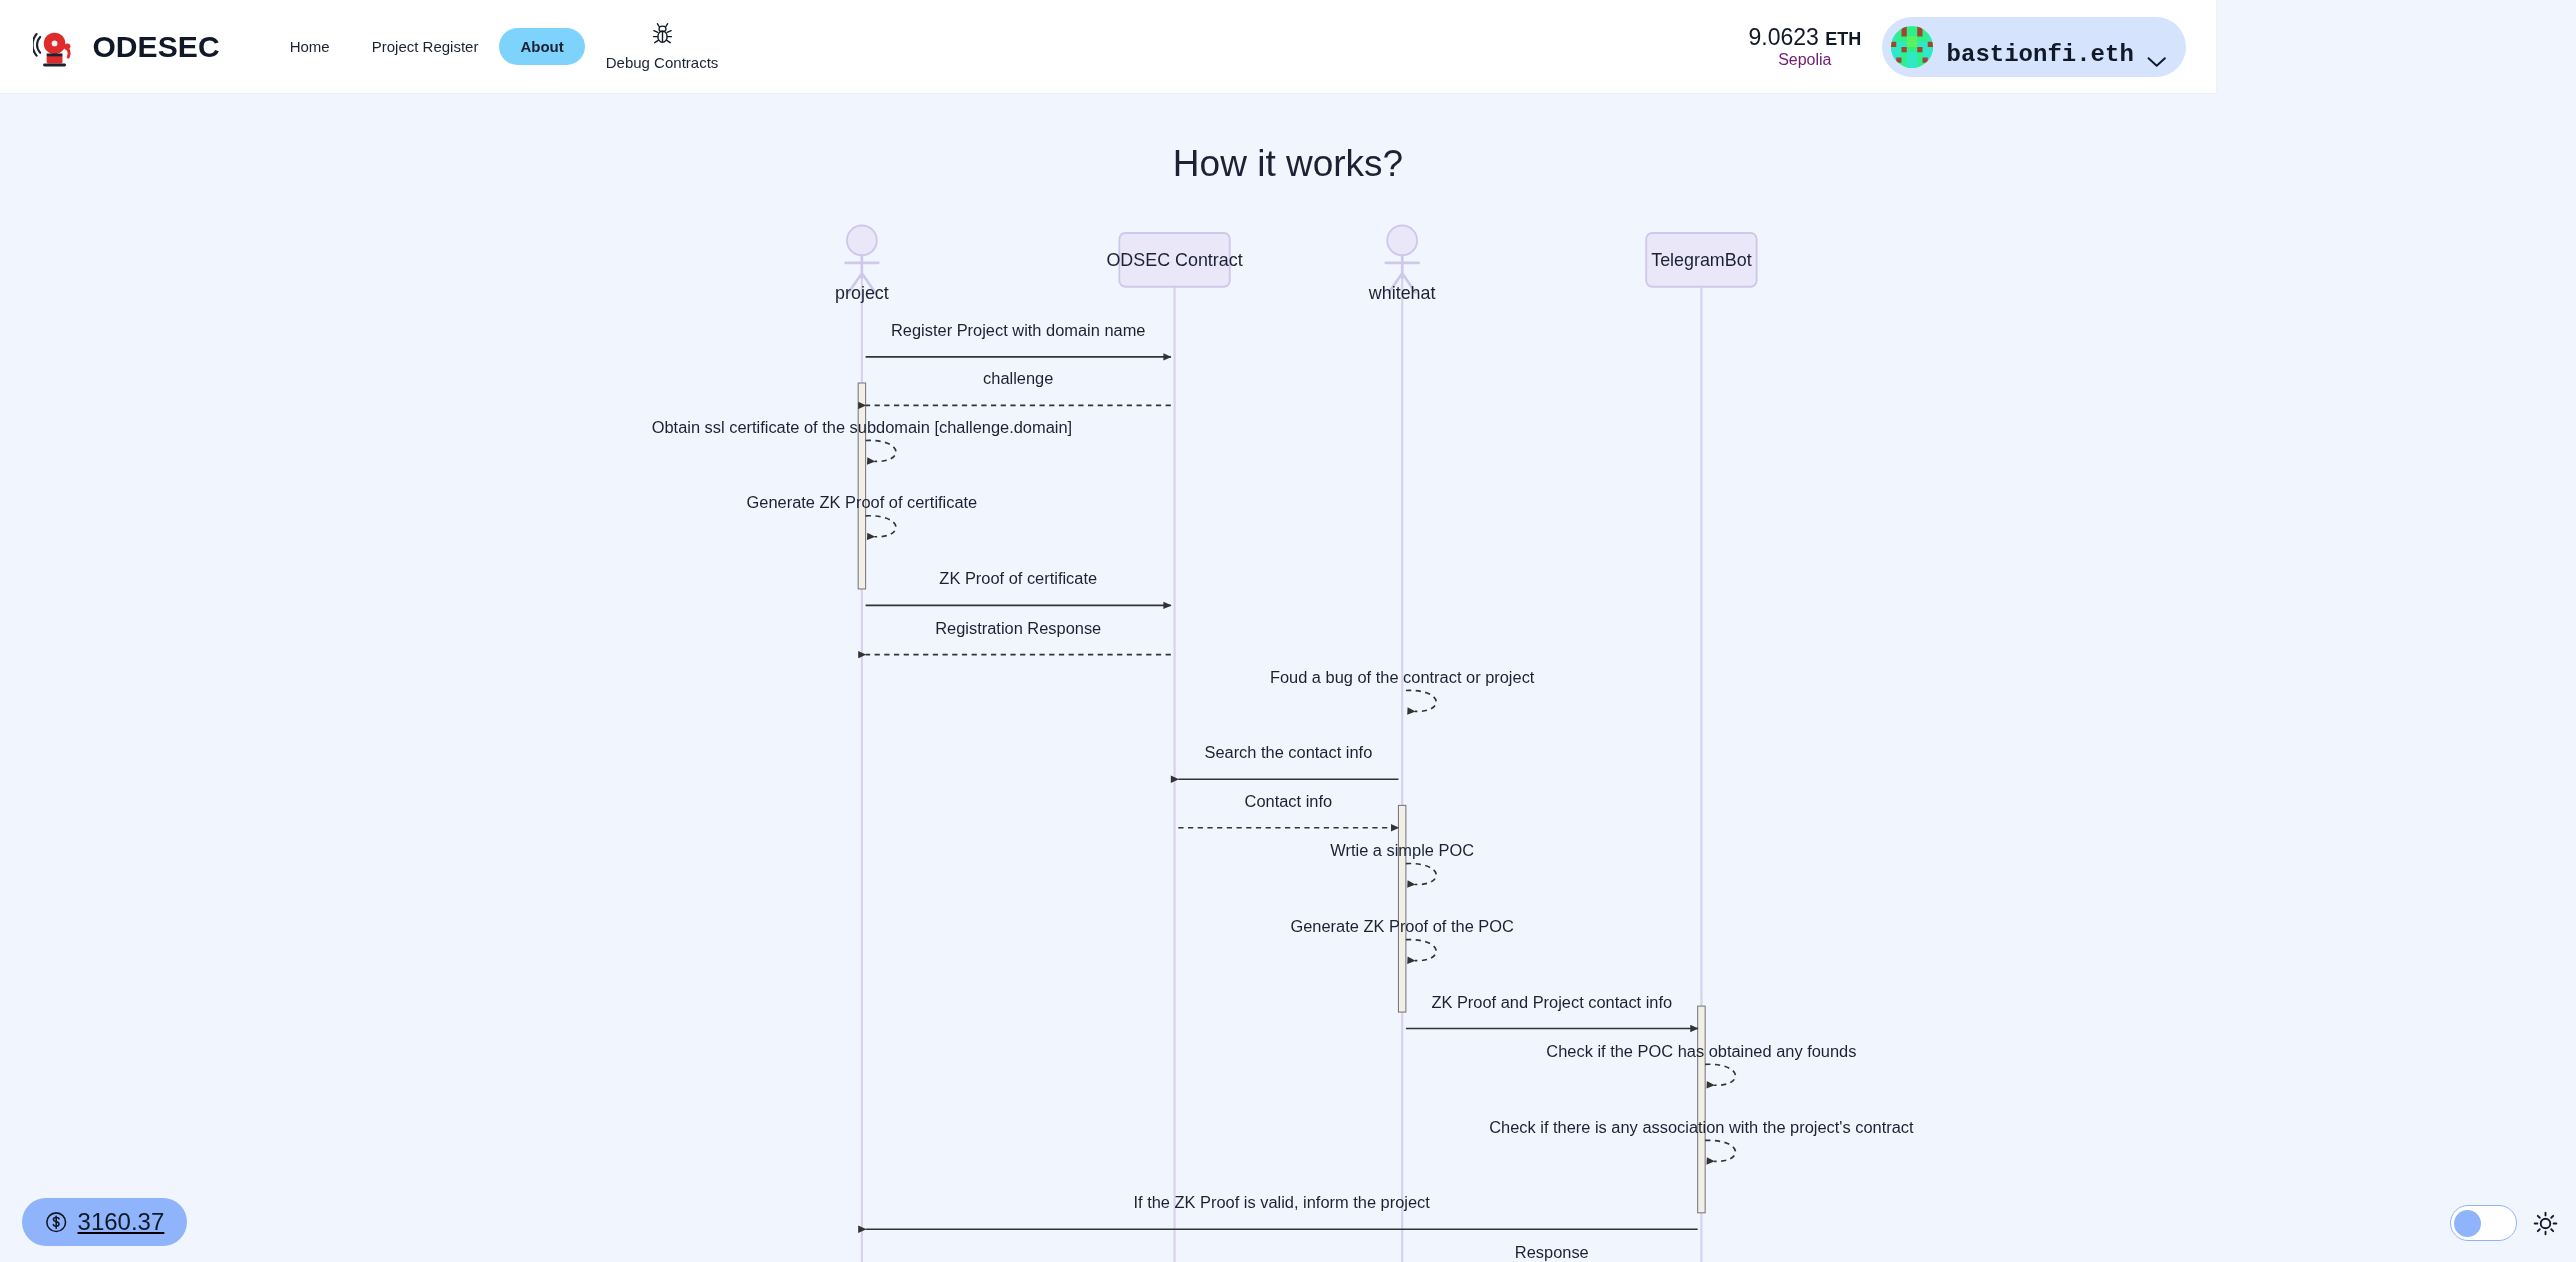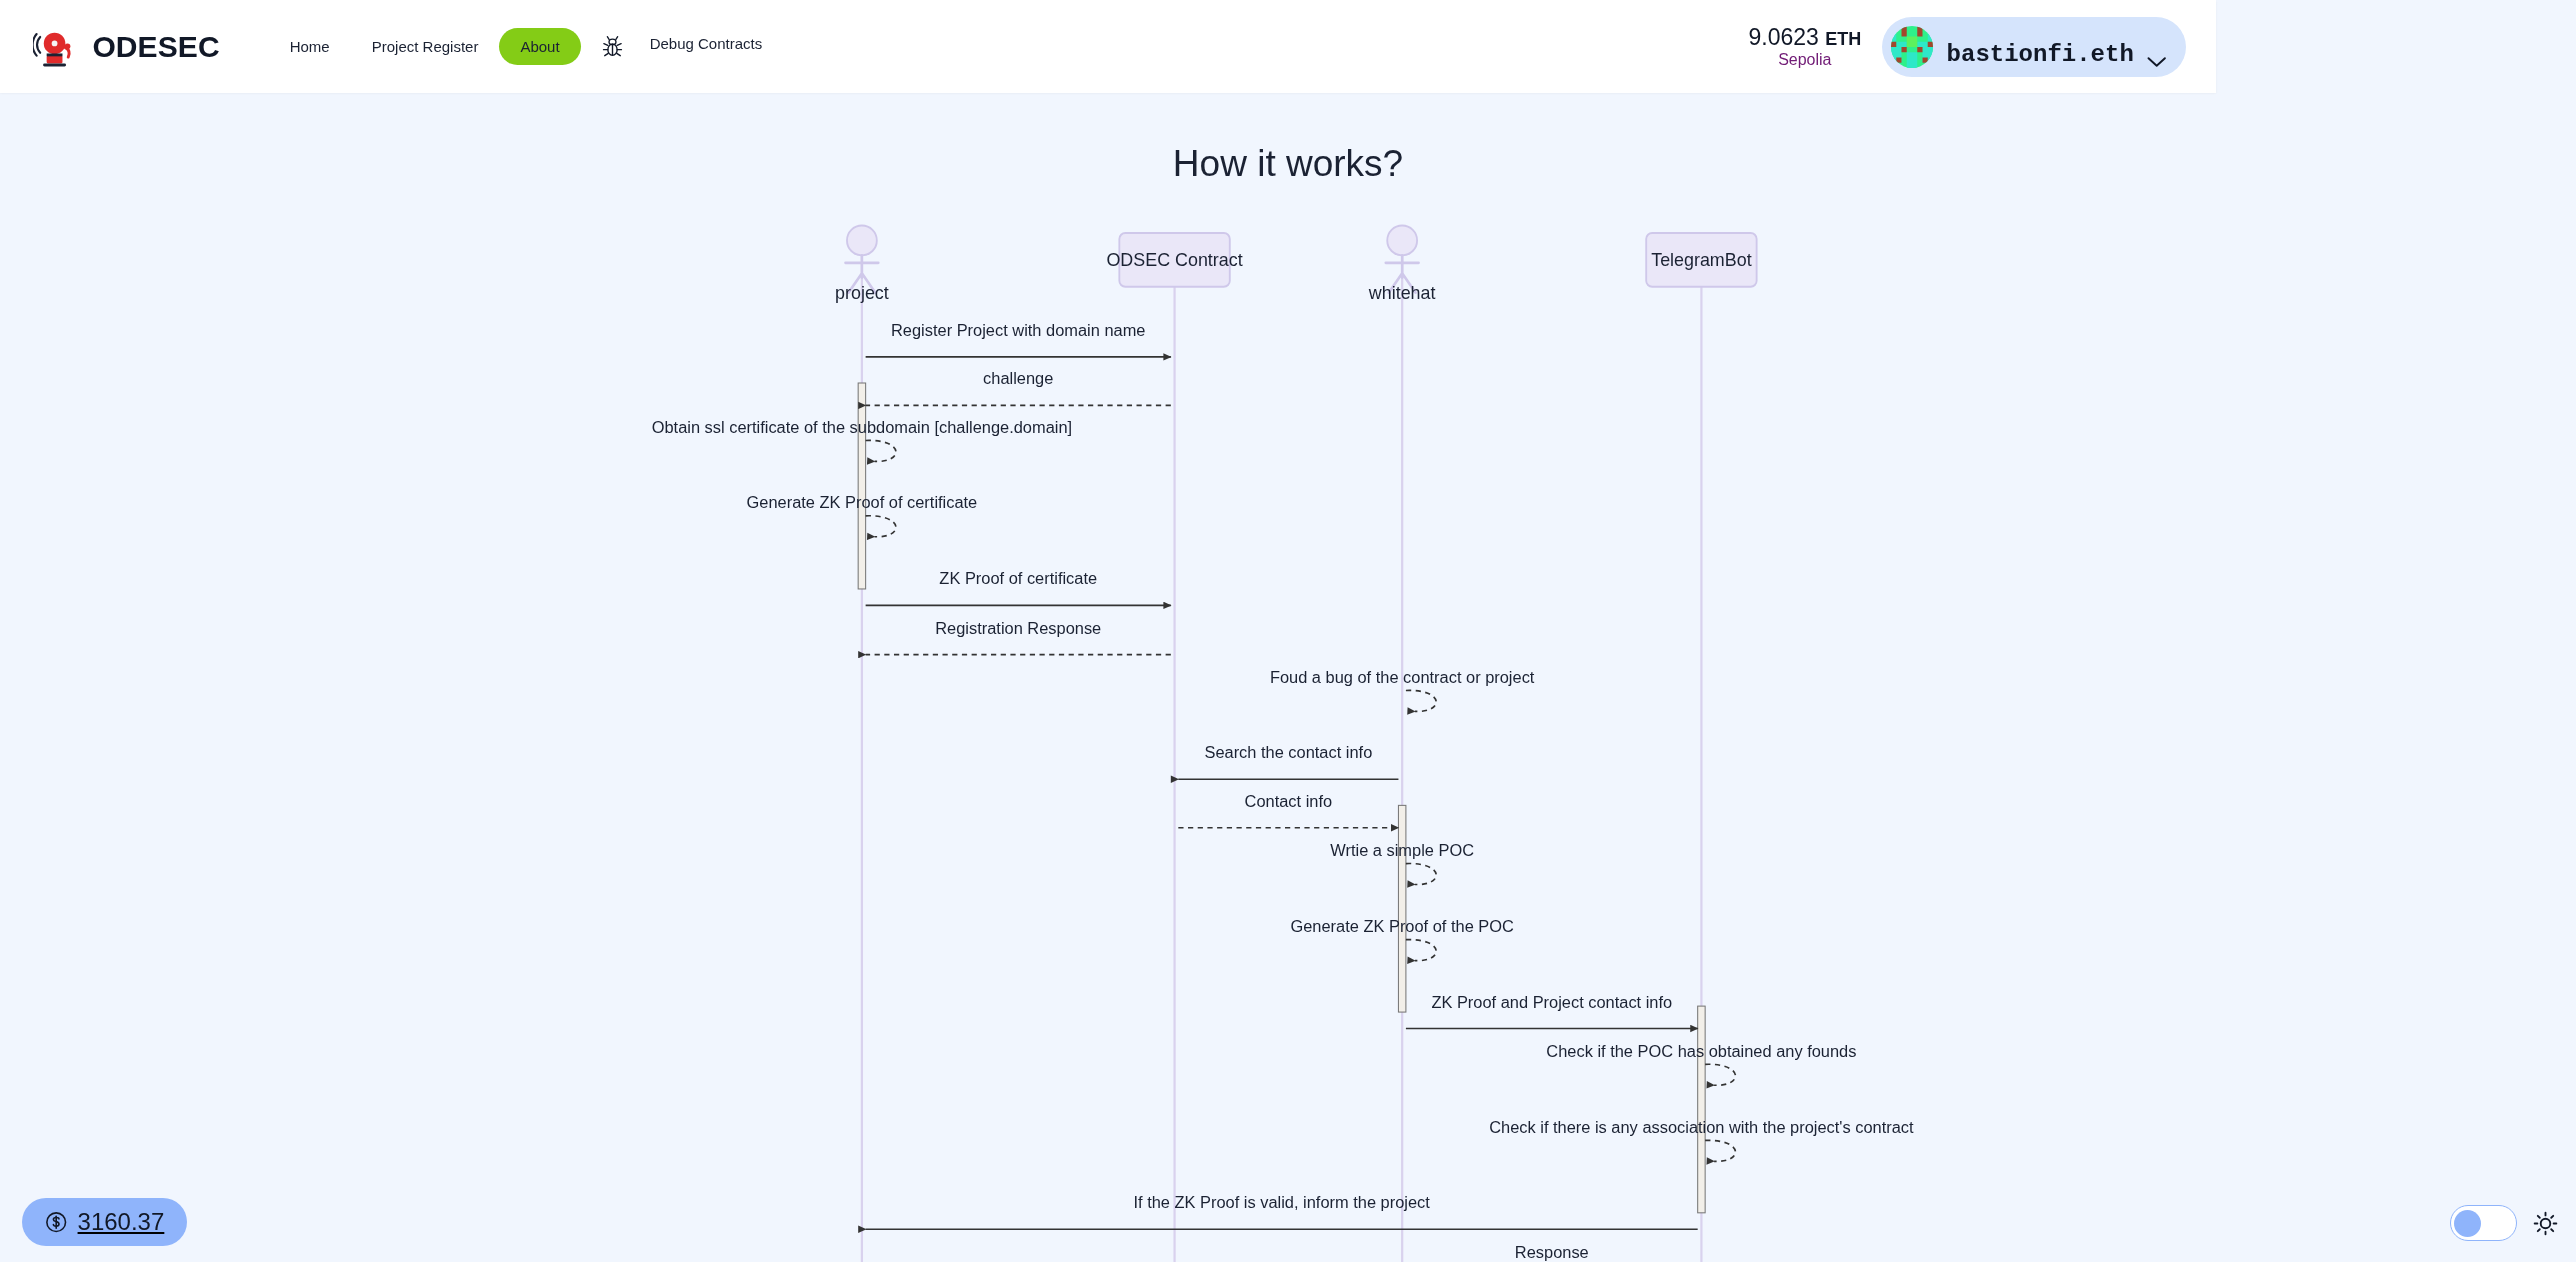--- a/index.html
+++ b/index.html
@@ -24,22 +24,22 @@
   .brand-name {
     font-size: 30px; font-weight: bold; color: #111827;
     margin-left: 13.4px; letter-spacing: 0.1px;
   }
   .nav-links { display: flex; align-items: center; margin-left: 49px; gap: 0px; }
   .nav-link {
     font-size: 15px; color: #1b2233;
     padding: 10.4px 21px; border-radius: 745px;
     white-space: nowrap; cursor: pointer;
   }
-  .nav-link.active { background: #84cc16; }
-  .nav-link.with-icon { display: flex; align-items: flex-start; gap: 27px; }
+  .nav-link.active { background: #7dd3fc; font-weight: bold; }
+  .nav-link.with-icon { display: flex; align-items: center; gap: 9px; flex-direction: column; }
   .bug-icon { width: 21px; height: 22.4px; display: block; }
 
   .nav-right {
     margin-left: auto; display: flex; align-items: center;
     margin-right: 30px; gap: 21px;
   }
   .balance { text-align: center; line-height: 1.15; }
   .balance-amount { font-size: 23px; color: #111827; white-space: nowrap; }
   .balance-amount .unit { font-weight: bold; font-size: 18px; }
   .balance-network { font-size: 16px; color: #701a75; }

